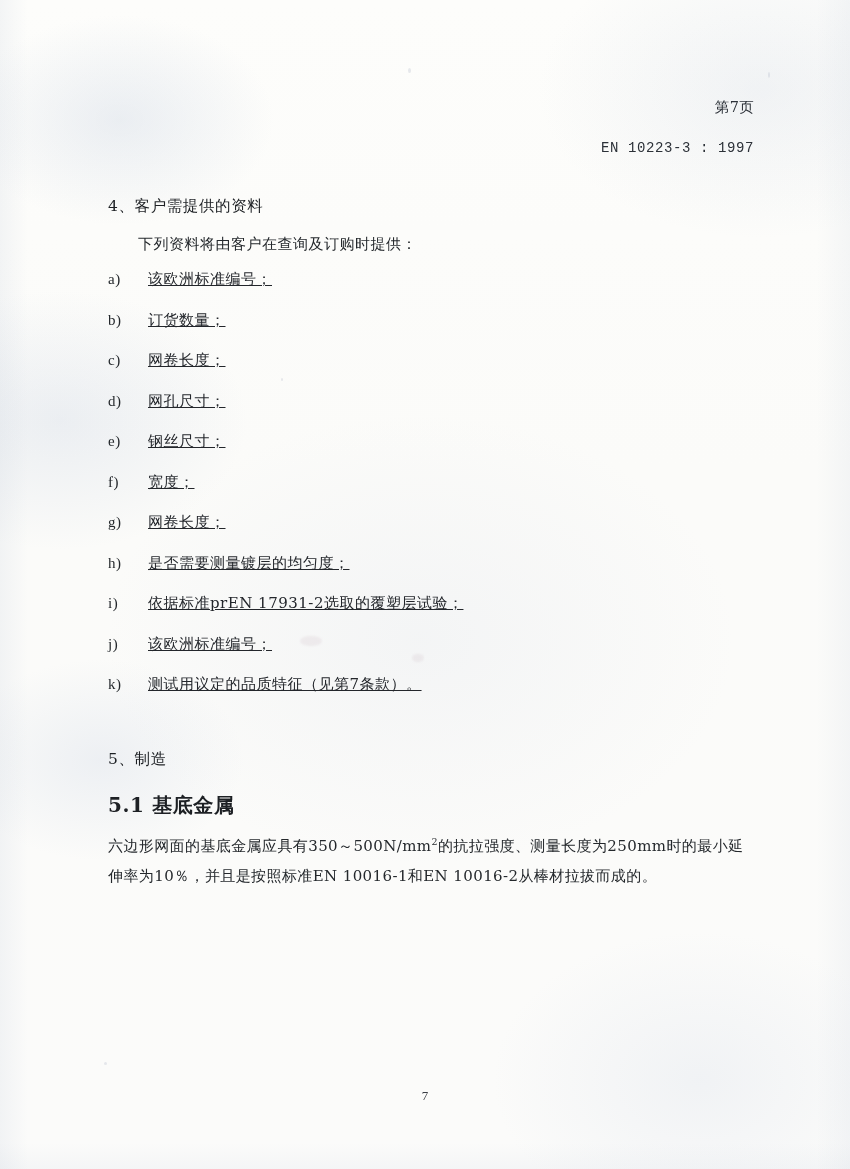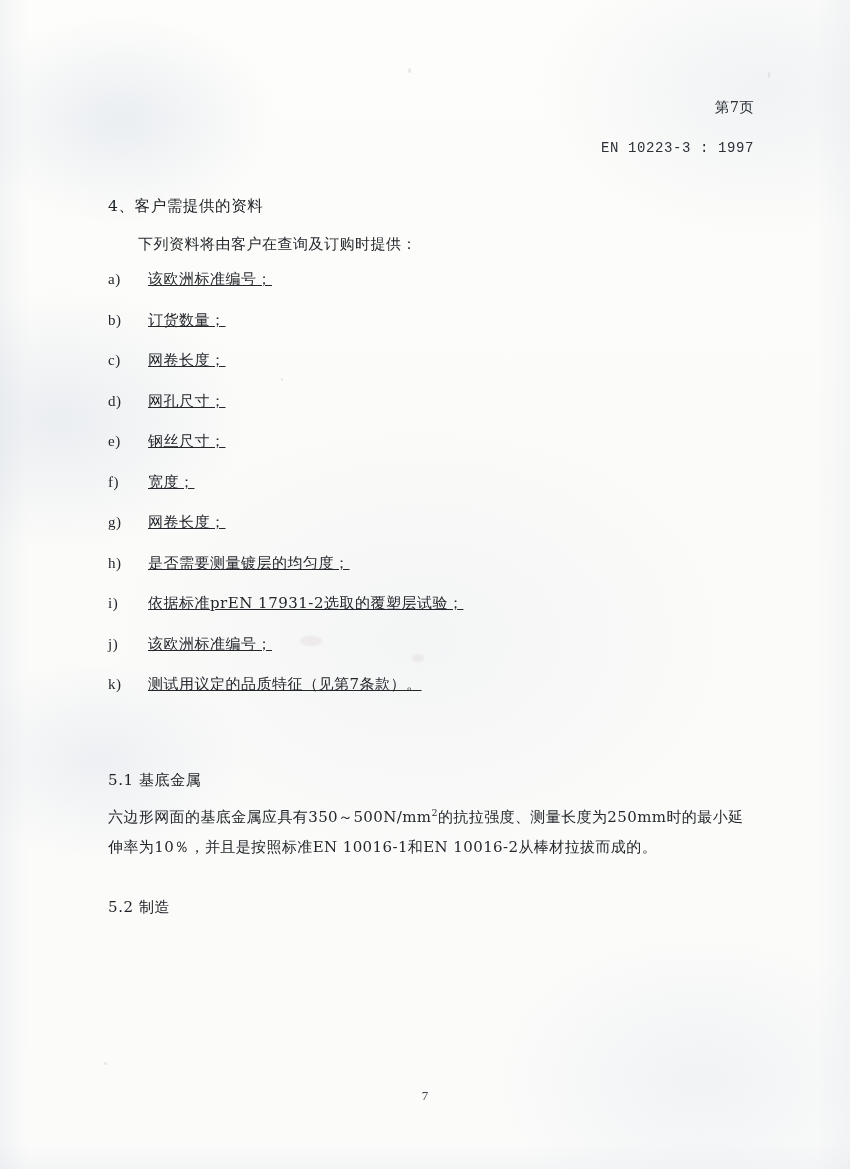--- a/index.html
+++ b/index.html
@@ -123,22 +123,22 @@
   ol.alpha-list > li .item-text {
     flex: 1 1 auto;
     line-height: 1.6;
     text-decoration: underline;
   }
 
   .gap-lg { height: 36px; }
   .gap-md { height: 22px; }
 
   .sub-head {
-    font-size: 15px;
-    font-weight: normal;
+    font-size: 20px;
+    font-weight: bold;
     letter-spacing: 0.6px;
     color: #1d2024;
     margin-bottom: 12px;
   }
 
   .para-block {
     font-size: 15px;
     line-height: 2.0;
     letter-spacing: 0.4px;
     color: #24282c;
@@ -245,34 +245,34 @@
           <span class="item-text">该欧洲标准编号；</span>
         </li>
         <li>
           <span class="marker">k)</span>
           <span class="item-text">测试用议定的品质特征（见第7条款）。</span>
         </li>
       </ol>
 
       <div class="gap-lg"></div>
 
+      <div class="h-bold">5、制造</div>
 
       <div class="gap-md"></div>
 
       <div class="sub-head">5.1 基底金属</div>
 
       <div class="para-block">
         <span class="first-line-indent">
           <span>六边形网面的基底金属应具有350～500N/mm</span><sup class="sup">2</sup><span>的抗拉强度、测量长度为250mm时的最小延伸率为10％，并且是按照标准EN 10016-1和EN 10016-2从棒材拉拔而成的。</span>
         </span>
       </div>
 
       <div class="gap-lg"></div>
 
-      <div class="sub-head">5.2 制造</div>
 
 
     </div>
 
     <div class="footer-pageno">7</div>
 
   </div>
 </div>
 
 </body></html>

